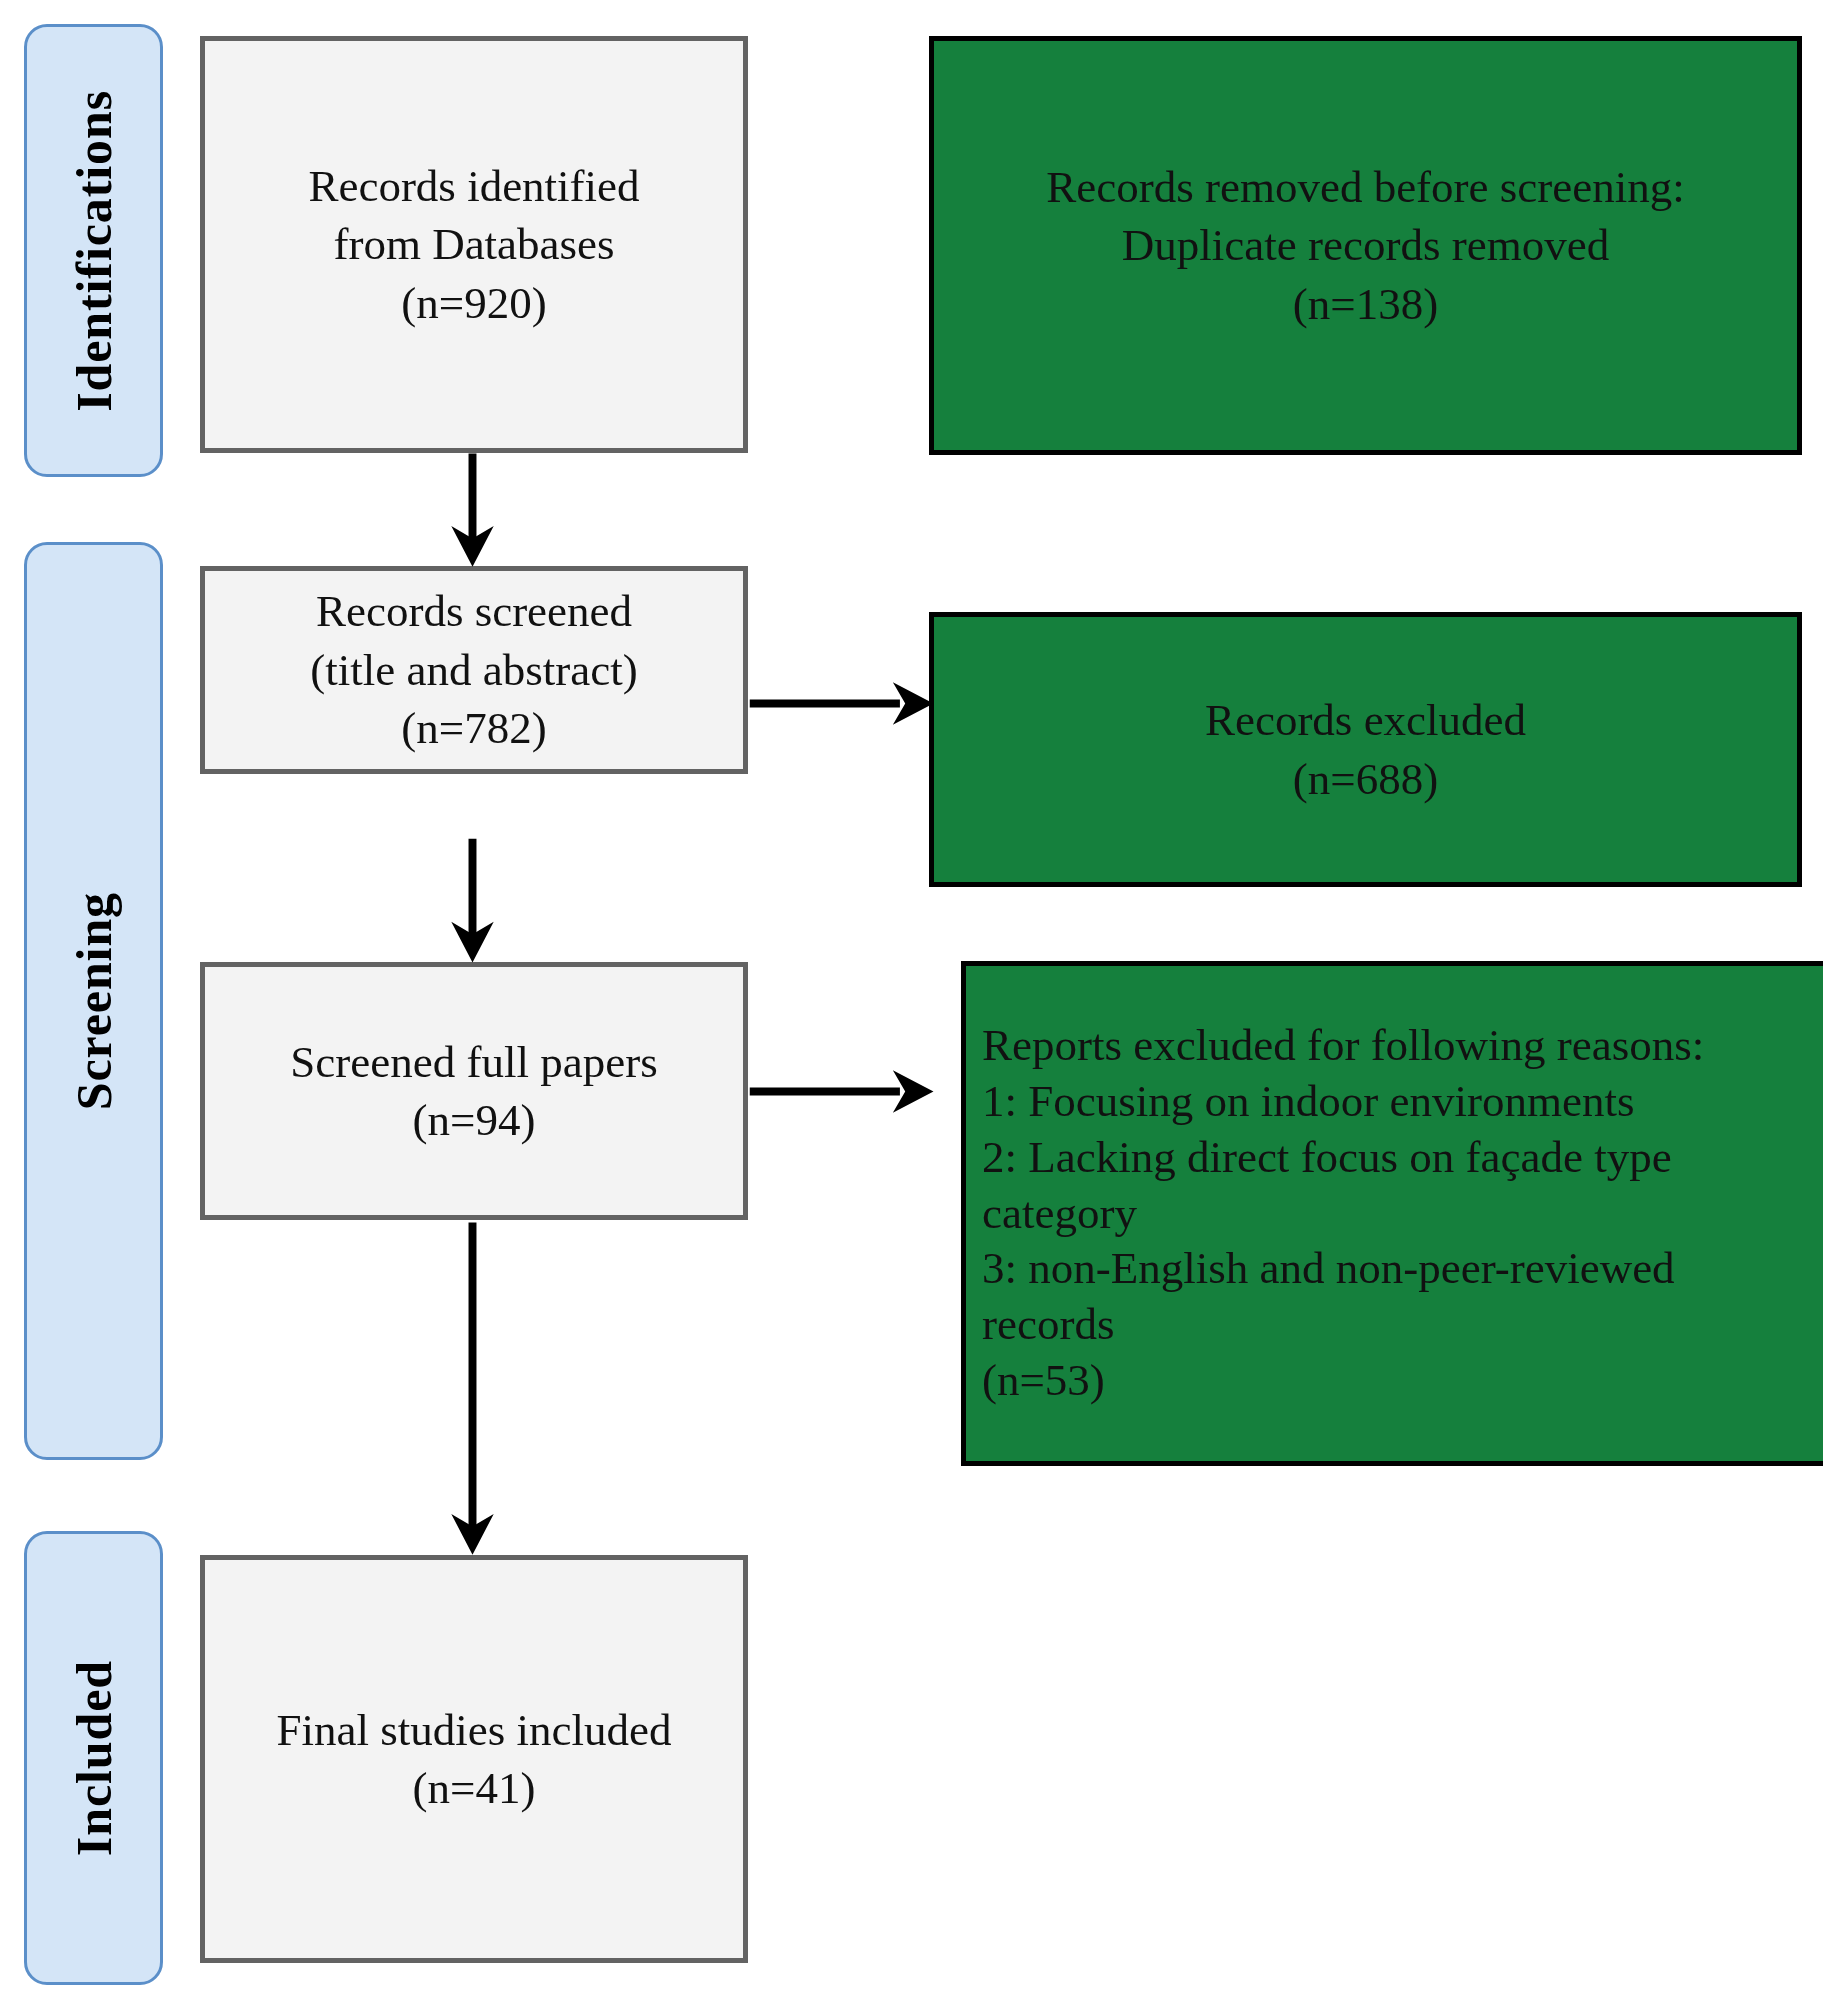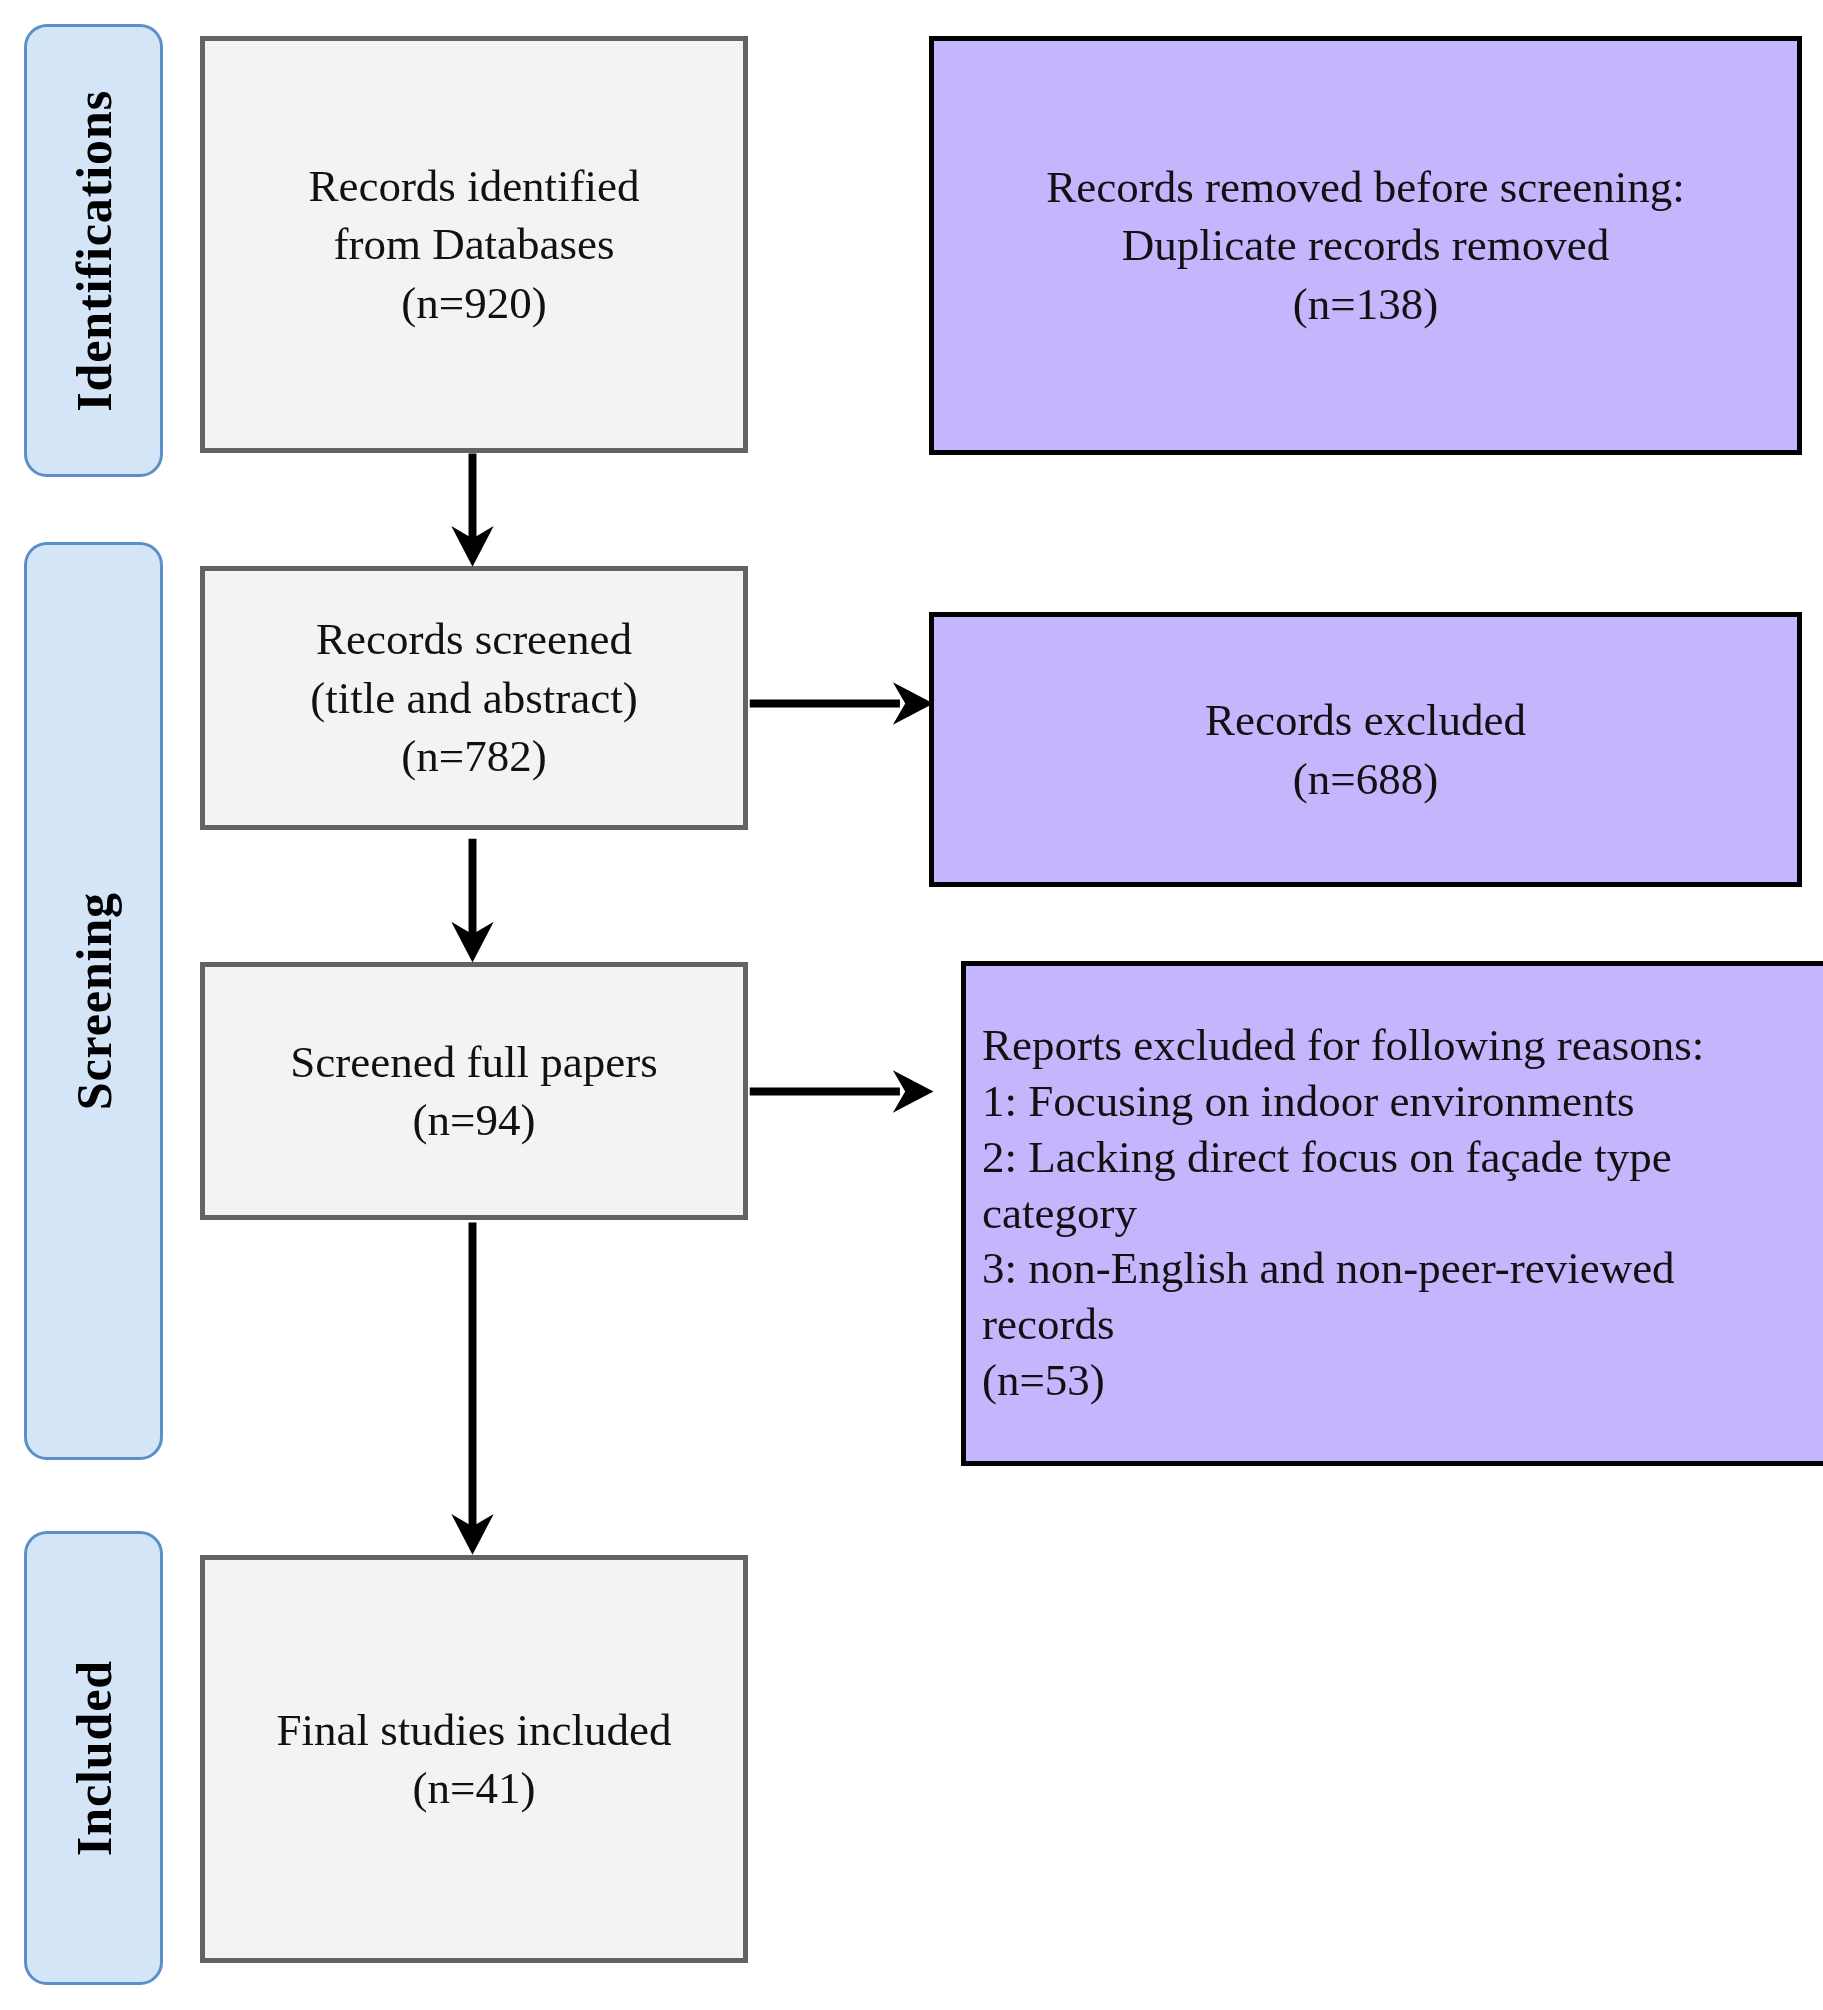--- a/index.html
+++ b/index.html
@@ -64,32 +64,32 @@
     white-space: pre-line;
   }
 
   
   .box-main {
     background: #f3f3f3;
     border: 5.3px solid #636363;
   }
   
   .box-excluded {
-    background: #c4b5fd;
+    background: #15803d;
     border: 5.3px solid #000000;
   }
   .box-excluded .box-text { text-align: center; }
   .box-excluded.align-left .box-text {
     text-align: left;
     width: 100%;
     line-height: 1.24;
   }
 
   #box-identified     { left: 200px;  top: 36px;   width: 548px;  height: 417px; }
-  #box-screened       { left: 200px;  top: 566px;  width: 548px;  height: 264px; }
+  #box-screened       { left: 200px;  top: 566px;  width: 548px;  height: 208px; }
   #box-fullpapers     { left: 200px;  top: 962px; width: 548px;  height: 258px; }
   #box-final          { left: 200px;  top: 1555px; width: 548px;  height: 408px; }
 
   #box-duplicates     { left: 929px; top: 36px;   width: 873px;  height: 419px; }
   #box-recexcluded    { left: 929px; top: 564px;  width: 873px;  height: 275px; margin-top: 48px; }
   #box-reportsexcl    { left: 929px; top: 961px; width: 873px;  height: 505px; margin-left: 32px; }
 
   
   .arrow {
     position: absolute;

